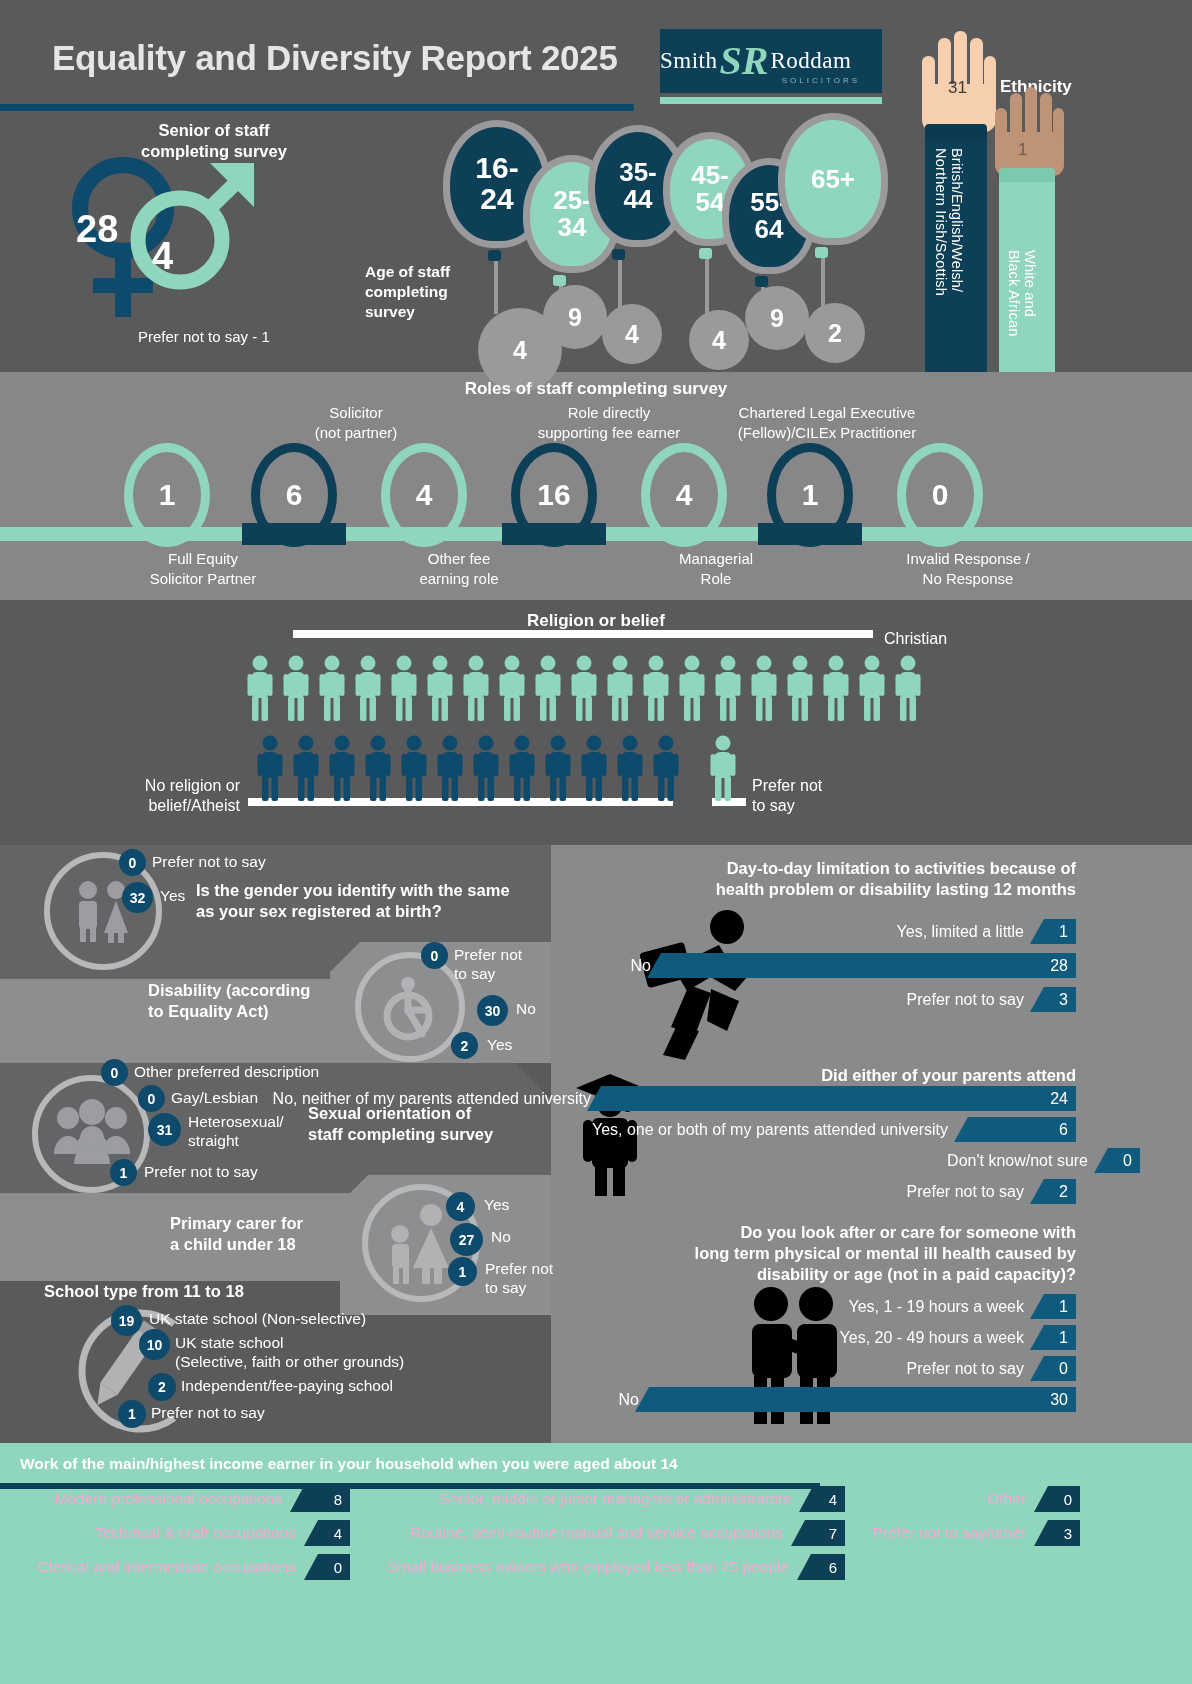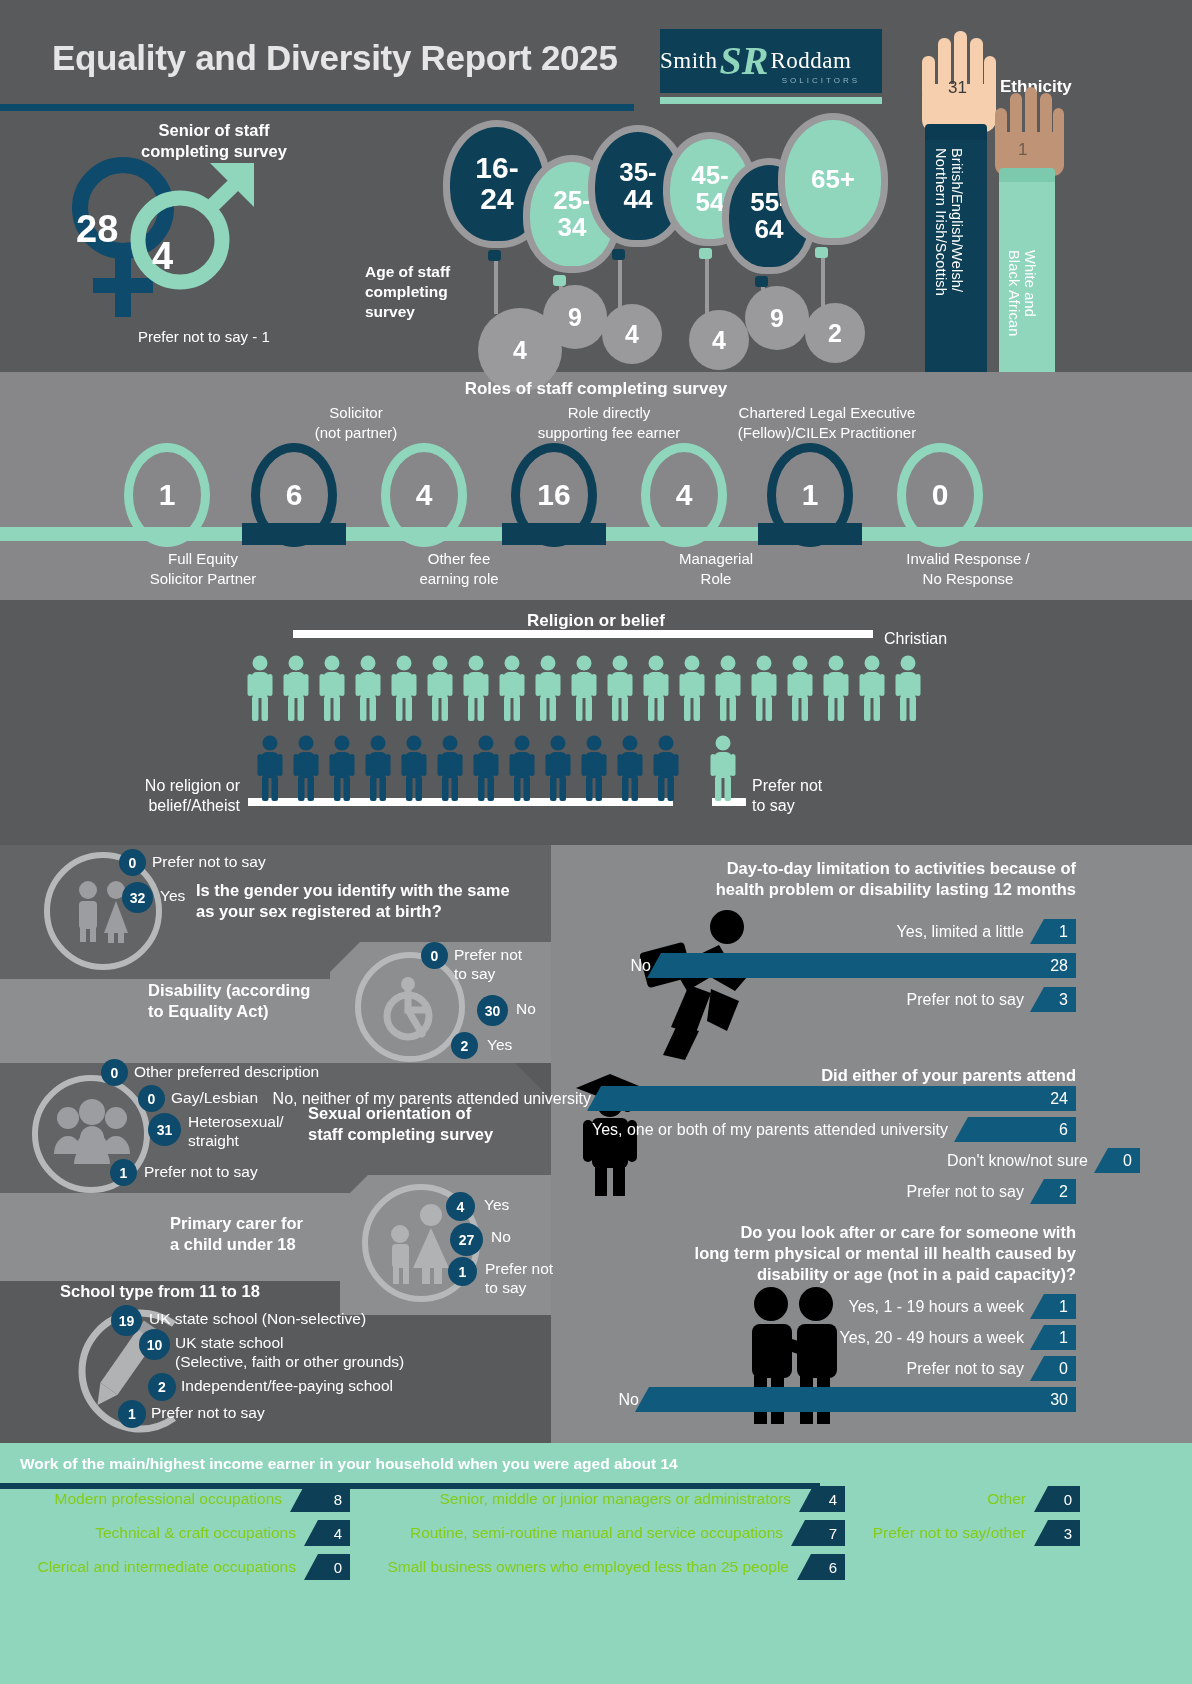--- a/index.html
+++ b/index.html
@@ -118,21 +118,21 @@
     height:25px; background:#0f5a7d; color:#fff;
     display:flex; align-items:center; justify-content:flex-end;
     font-size:16px; padding-right:8px;
     clip-path: polygon(14px 0, 100% 0, 100% 100%, 0 100%);
   }
 
   
   .bot-title { position:absolute; left:20px; top:1455px; font-size:15.5px; font-weight:bold; color:#fff;}
   .bot-rule { position:absolute; left:0; top:1483px; width:820px; height:6px; background:#0d3f56;}
   .occ-row { position:absolute; display:flex; align-items:center; height:26px; }
-  .occ-label { font-size:15.5px; color:#84cc16; white-space:nowrap; }
+  .occ-label { font-size:15.5px; color:#f9a8d4; white-space:nowrap; }
   .occ-bar {
     height:26px; background:#0d3f56; color:#fff;
     display:flex; align-items:center; justify-content:flex-end;
     font-size:15px; padding-right:8px;
     clip-path: polygon(14px 0, 100% 0, 100% 100%, 0 100%);
     margin-left:8px;
   }
 </style>
 </head>
 <body>
@@ -629,21 +629,21 @@
   <div class="pill" style="left:446px;top:1192px;width:29px;height:29px;">4</div>
   <div class="card-txt" style="left:484px;top:1195px;">Yes</div>
   <div class="pill" style="left:450px;top:1223px;width:33px;height:33px;">27</div>
   <div class="card-txt" style="left:491px;top:1227px;">No</div>
   <div class="pill" style="left:448px;top:1257px;width:29px;height:29px;">1</div>
   <div class="card-txt" style="left:485px;top:1259px;white-space:pre-line;">Prefer not
 to say</div>
   <div class="card-txt-bold" style="left:170px;top:1213px;width:215px;white-space:pre-line;">Primary carer for
 a child under 18</div>
 
-  <div class="card-txt-bold" style="left:44px;top:1281px;margin-left:16px;">School type from 11 to 18</div>
+  <div class="card-txt-bold" style="left:44px;top:1281px;">School type from 11 to 18</div>
   <svg style="position:absolute;left:52px;top:1308px;" width="130" height="125" viewBox="0 0 130 125">
     <path d="M122 16 A58 58 0 1 0 122 110" fill="none" stroke="#b6b8ba" stroke-width="7"></path>
     <g transform="rotate(35 68 64)">
       <rect x="58" y="18" width="21" height="66" fill="#b0b2b4"></rect>
       <polygon points="58,84 79,84 68.5,104" fill="#b0b2b4"></polygon>
       <rect x="58" y="8" width="21" height="11" fill="#9b9da0"></rect>
     </g>
   </svg>
   <div class="pill" style="left:111px;top:1305px;width:31px;height:31px;">19</div>
   <div class="card-txt" style="left:149px;top:1309px;">UK state school (Non-selective)</div>

